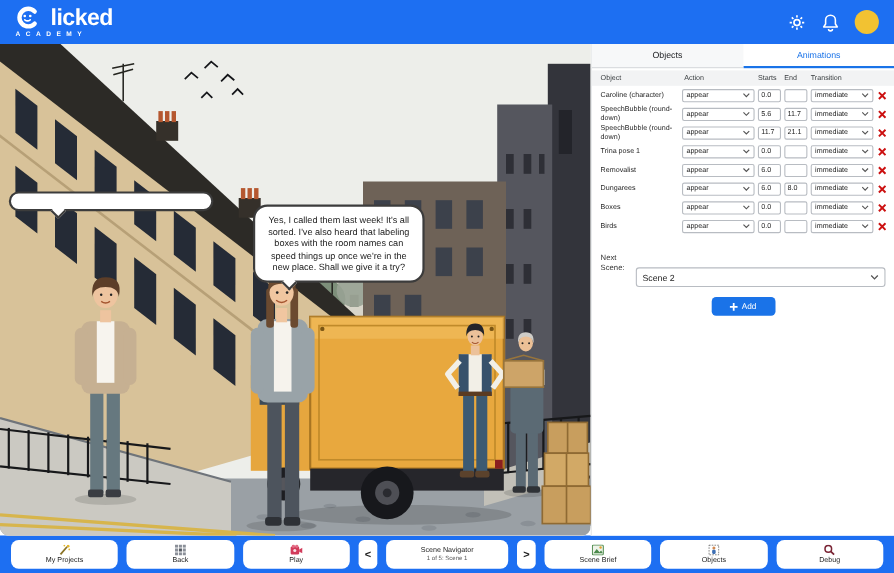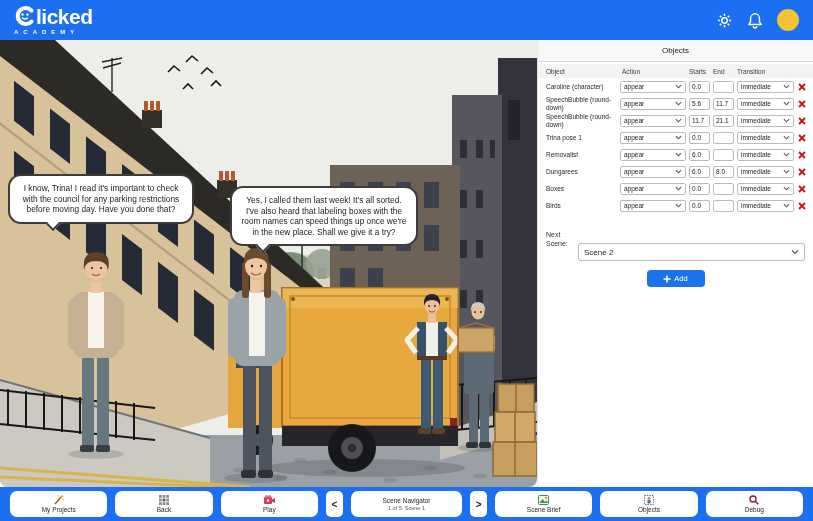--- a/index.html
+++ b/index.html
@@ -3,39 +3,39 @@
 <meta charset="utf-8">
 <style>
   * { margin:0; padding:0; box-sizing:border-box; }
   html,body { width:813px; height:521px; overflow:hidden; background:#1d6ff2;
     font-family:"Liberation Sans", sans-serif; }
 
   
   .header { height:40px; background:#1d6ff2; display:flex; align-items:center;
     justify-content:space-between; padding:0 14px; }
   .logo { display:flex; flex-direction:column; line-height:1; }
-  .logo-top { display:flex; align-items:center; gap:0; }
+  .logo-top { display:flex; align-items:center; gap:10px; }
   .logo-word { color:#fff; font-size:21px; font-weight:bold; letter-spacing:-0.5px; }
   .logo-sub { color:#fff; font-size:6px; font-weight:bold; letter-spacing:5px; margin-top:2px; }
   .header-right { display:flex; align-items:center; gap:14px; }
   .avatar { width:22px; height:22px; border-radius:50%; background:#f2c232; }
 
   
   .main { height:447px; display:flex; background:#fff; }
   .scene { position:relative; width:537px; height:447px; background:#edeeea;
     border-radius:0 0 8px 8px; overflow:hidden; flex:none; }
   .scene svg { display:block; }
   .bubble { position:absolute; background:#fff; border:2px solid #3c3c3c; border-radius:13px;
     padding:7px 9px; font-size:8.3px; line-height:1.28; text-align:center; color:#1c1c1c; }
   .bubble .tail { position:absolute; width:10px; height:10px; background:#fff;
     border-right:2px solid #3c3c3c; border-bottom:2px solid #3c3c3c;
     transform:rotate(45deg); bottom:-7px; }
   .bubble1 { left:8px; top:134px; width:186px; }
   .bubble1 .tail { left:38px; }
-  .bubble2 { left:230px; top:146px; width:188px; }
+  .bubble2 { left:230px; top:146px; width:156px; }
   .bubble2 .tail { left:26px; }
 
   
   .panel { width:276px; flex:none; background:#fff; border-left:1px solid #e3e5e8; font-size:7px; }
   .tabs { display:flex; height:22px; }
   .tab { flex:1; display:flex; align-items:center; justify-content:center; font-size:8px;
     cursor:pointer; border-bottom:1px solid #d8dadd; background:#f7f8f9; color:#202124; }
   .tab.active { background:#fff; color:#1a73e8; border-bottom:2px solid #1a73e8; }
   .thead { display:flex; align-items:center; height:14px; background:#f2f3f4;
     color:#3c4043; font-size:6.5px; padding-left:8px; margin-top:2px; }
@@ -323,32 +323,32 @@
       <g fill="none" stroke="#15161a" stroke-width="1.6">
         <path d="M168 32 L174 26 L180 31"></path>
         <path d="M186 22 L192 16 L198 21"></path>
         <path d="M201 34 L207 28 L213 33"></path>
         <path d="M211 46 L216 41 L221 46"></path>
         <path d="M183 49 L188 44 L193 49"></path>
       </g>
     </svg>
 
     <div class="bubble bubble1">
-      <span>I know, Trina! I read it's important to check with the council for any parking restrictions before moving day. Have you done that?</span>
       <div class="tail"></div>
     </div>
     <div class="bubble bubble2">
       <span>Yes, I called them last week! It's all sorted. I've also heard that labeling boxes with the room names can speed things up once we're in the new place. Shall we give it a try?</span>
       <div class="tail"></div>
     </div>
   </div>
 
   <div class="panel">
     <div class="tabs">
       <div class="tab">Objects</div>
+      <div class="tab active">Animations</div>
     </div>
     <div class="thead">
       <span class="h-obj">Object</span>
       <span class="h-act">Action</span>
       <span class="h-starts">Starts</span>
       <span class="h-end">End</span>
       <span class="h-trans">Transition</span>
     </div>
 
     <div class="row">

